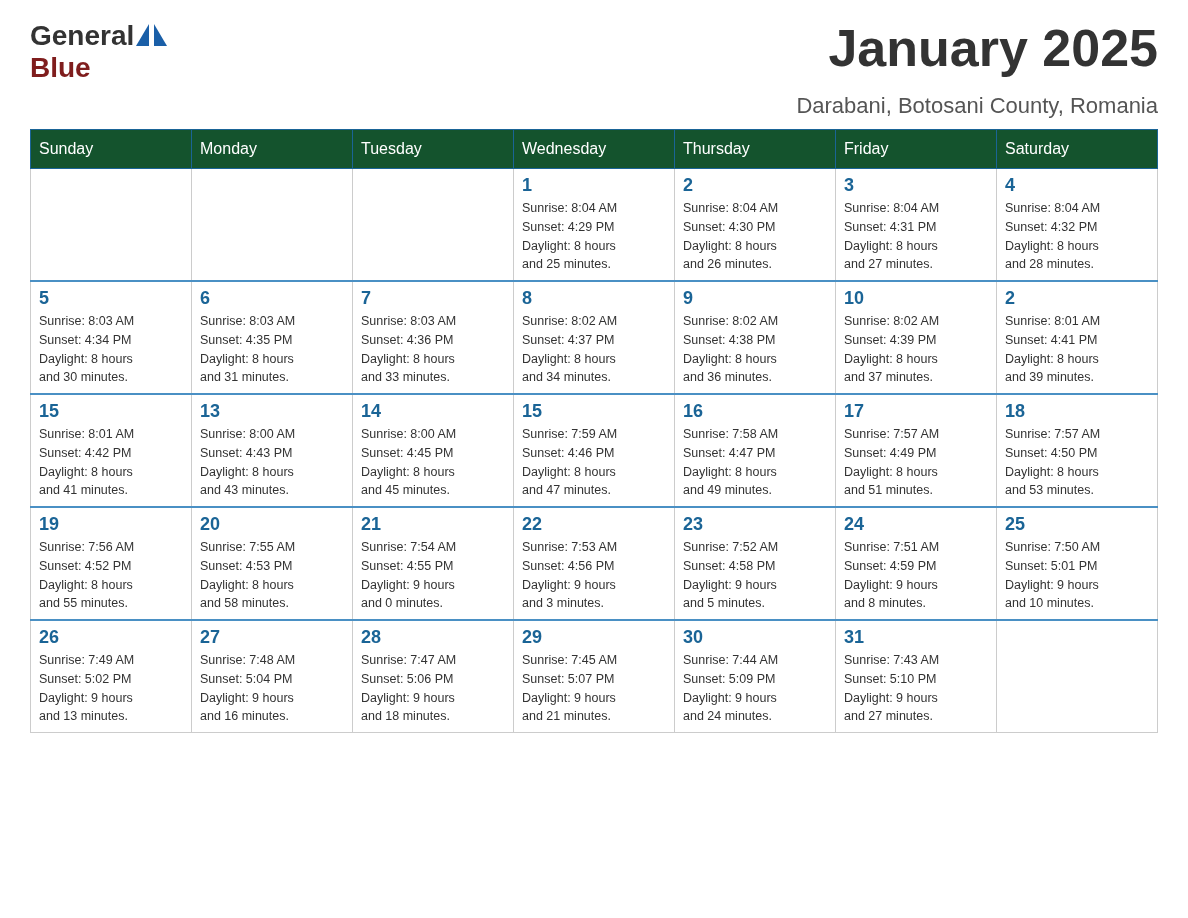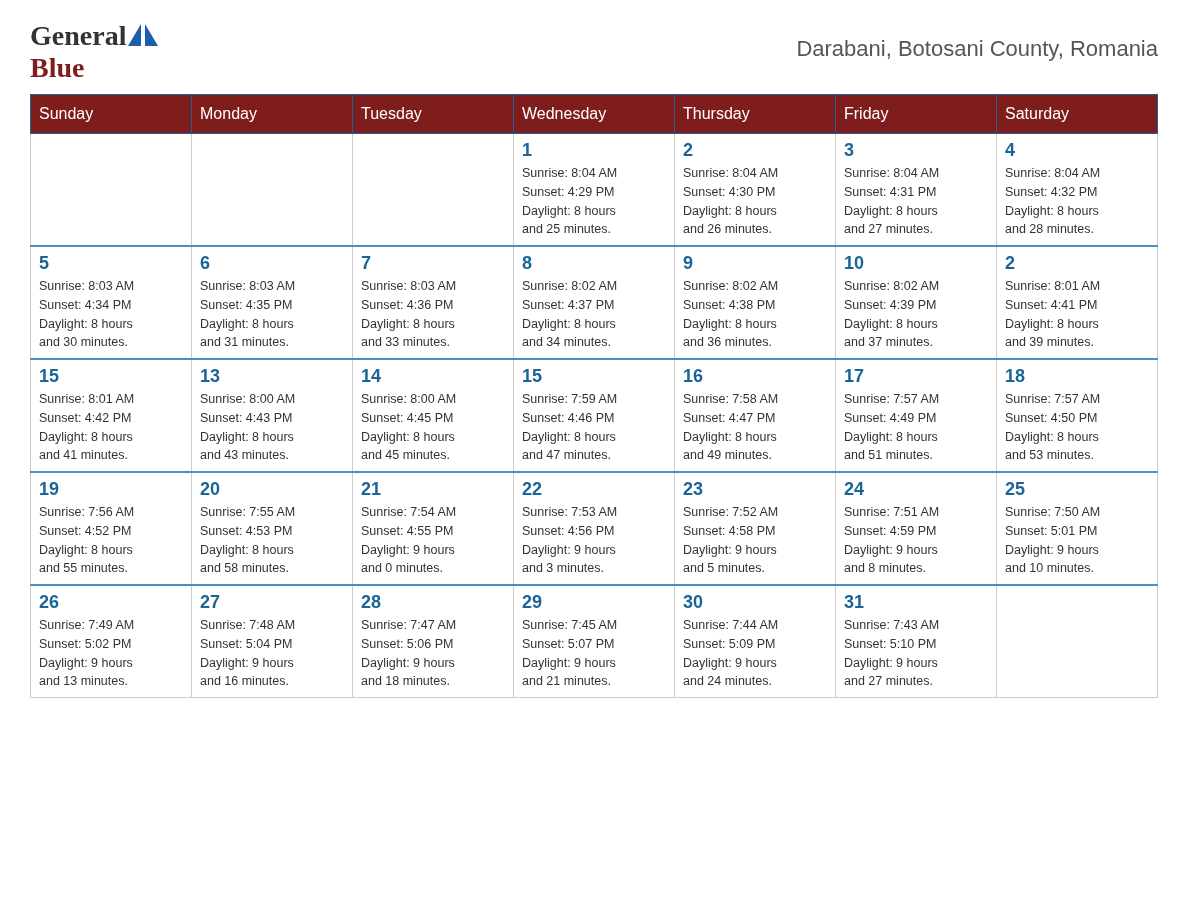--- a/index.html
+++ b/index.html
@@ -13,21 +13,20 @@
     .header {
       display: flex;
       justify-content: space-between;
       align-items: flex-start;
       margin-bottom: 10px;
     }
     .logo {
       display: flex;
       align-items: center;
       gap: 2px;
-      font-family: Liberation Serif, serif;
     }
     .logo-text-general {
       font-size: 28px;
       font-weight: bold;
       color: #333;
     }
     .logo-text-blue {
       font-size: 28px;
       font-weight: bold;
       color: #7f1d1d;
@@ -45,21 +44,21 @@
       font-size: 22px;
       color: #555;
       margin-top: 16px;
     }
     .calendar-table {
       width: 100%;
       border-collapse: collapse;
       margin-top: 8px;
     }
     .calendar-table thead tr th {
-      background-color: #7f1d1d;
+      background-color: #14532d;
       color: #fff;
       padding: 10px 8px;
       text-align: left;
       font-size: 16px;
       font-weight: normal;
       border: 1px solid #1a6496;
     }
     .calendar-table tbody tr td {
       vertical-align: top;
       border: 1px solid #ccc;
@@ -98,20 +97,21 @@
         <span class="logo-text-general">General</span>
         <div style="position:relative; display:inline-block; margin-left:2px; margin-top:2px;">
           <div style="width:0;height:0;border-left:13px solid transparent;border-right:0px solid transparent;border-bottom:22px solid #1a5fa8;display:inline-block;"></div>
           <div style="width:0;height:0;border-left:0px solid transparent;border-right:13px solid transparent;border-bottom:22px solid #1a5fa8;display:inline-block;"></div>
         </div>
       </div>
       <span class="logo-text-blue" style="margin-left:0px; font-size:28px;">Blue</span>
     </div>
   </div>
   <div class="title-section">
+    <div class="month-title">January 2025</div>
     <div class="location-title">Darabani, Botosani County, Romania</div>
   </div>
 </div>
 
 <table class="calendar-table">
   <thead>
     <tr>
     <th>Sunday</th>
         <th>Monday</th>
         <th>Tuesday</th>

